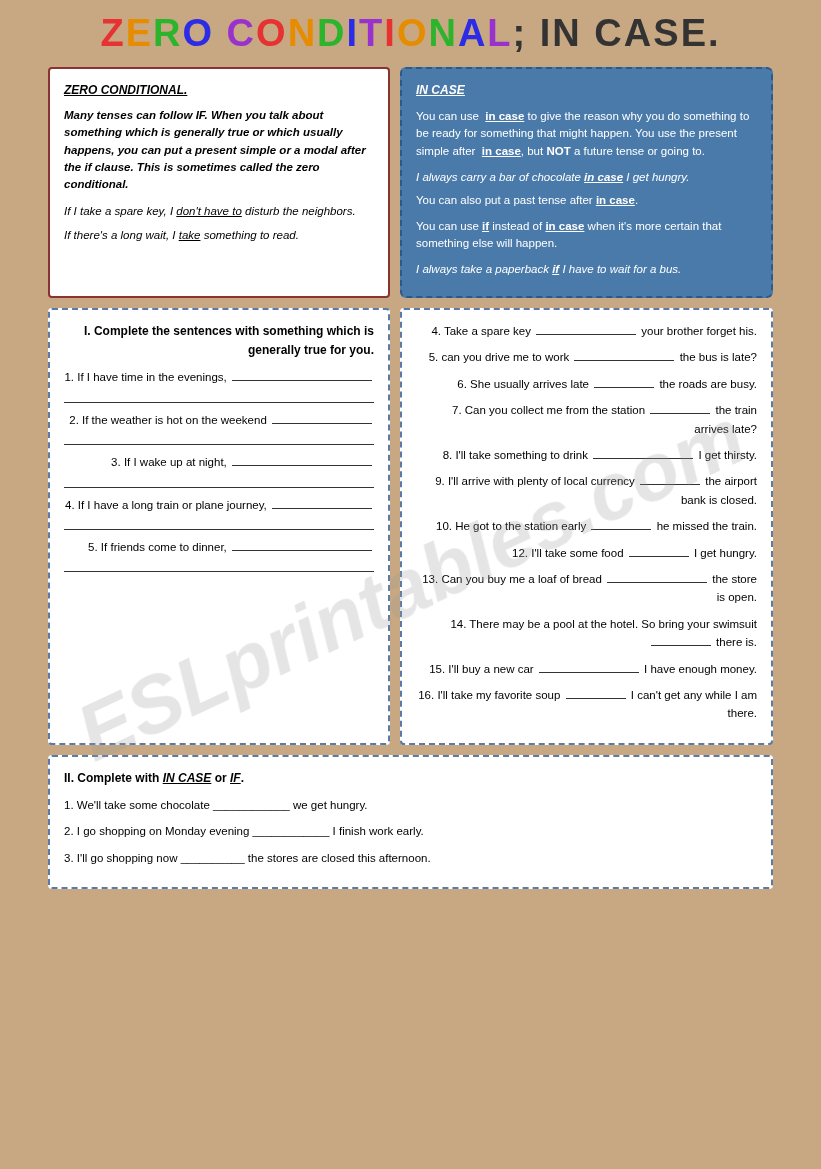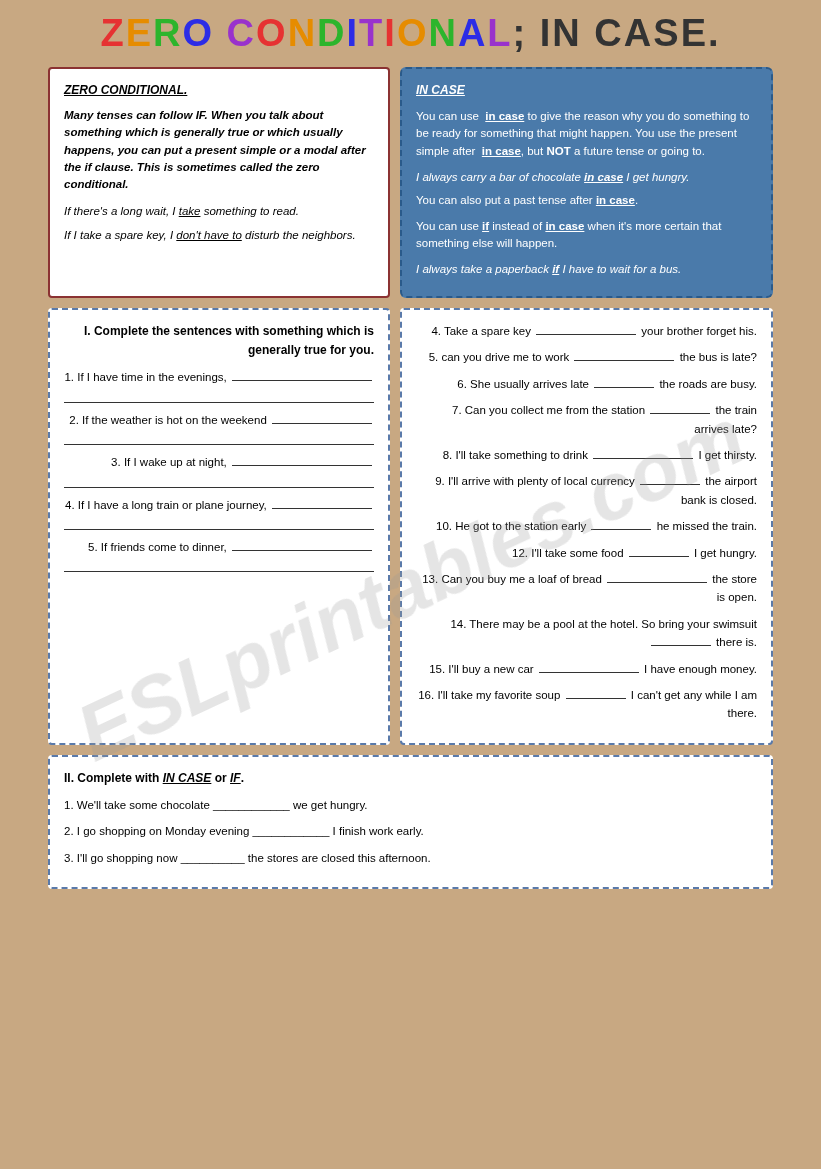--- a/index.html
+++ b/index.html
@@ -177,24 +177,24 @@
 <div class="page">
 
   <div class="title" id="title-container"><span style="color: rgb(230, 50, 50);">Z</span><span style="color: rgb(230, 140, 0);">E</span><span style="color: rgb(44, 181, 44);">R</span><span style="color: rgb(44, 44, 230);">O</span><span style="color: rgb(51, 51, 51);"> </span><span style="color: rgb(153, 50, 204);">C</span><span style="color: rgb(230, 50, 50);">O</span><span style="color: rgb(230, 140, 0);">N</span><span style="color: rgb(44, 181, 44);">D</span><span style="color: rgb(44, 44, 230);">I</span><span style="color: rgb(153, 50, 204);">T</span><span style="color: rgb(230, 50, 50);">I</span><span style="color: rgb(230, 140, 0);">O</span><span style="color: rgb(44, 181, 44);">N</span><span style="color: rgb(44, 44, 230);">A</span><span style="color: rgb(153, 50, 204);">L</span><span style="color: rgb(51, 51, 51);">;</span><span style="color: rgb(51, 51, 51);"> </span><span style="color: rgb(51, 51, 51);">I</span><span style="color: rgb(51, 51, 51);">N</span><span style="color: rgb(51, 51, 51);"> </span><span style="color: rgb(51, 51, 51);">C</span><span style="color: rgb(51, 51, 51);">A</span><span style="color: rgb(51, 51, 51);">S</span><span style="color: rgb(51, 51, 51);">E</span><span style="color: rgb(51, 51, 51);">.</span></div>
 
   <div class="top-row">
 
     <div class="theory-box">
       <h3>ZERO CONDITIONAL.</h3>
       <p class="main-text">Many tenses can follow IF. When you talk about something which is generally true or which usually happens, you can put a present simple or a modal after the if clause. This is sometimes called the zero conditional.</p>
       <p class="example">
+        <em>If I take a spare key, I <span class="underline-word">don't have to</span> disturb the neighbors.</em>
+      </p>
+      <p class="example">
         <em>If there's a long wait, I <span class="underline-word">take</span> something to read.</em>
-      </p>
-      <p class="example">
-        <em>If I take a spare key, I <span class="underline-word">don't have to</span> disturb the neighbors.</em>
       </p>
     </div>
 
     <div class="info-box">
       <h3><u>IN CASE</u></h3>
       <p>
         You can use &nbsp;<u><b>in case</b></u> to give the reason why you do something to be ready for something that might happen. You use the present simple after &nbsp;<u><b>in case</b></u>, but <b>NOT</b> a future tense or going to.
       </p>
       <p class="example-line">
         I always carry a bar of chocolate <u><b>in case</b></u> I get hungry.

